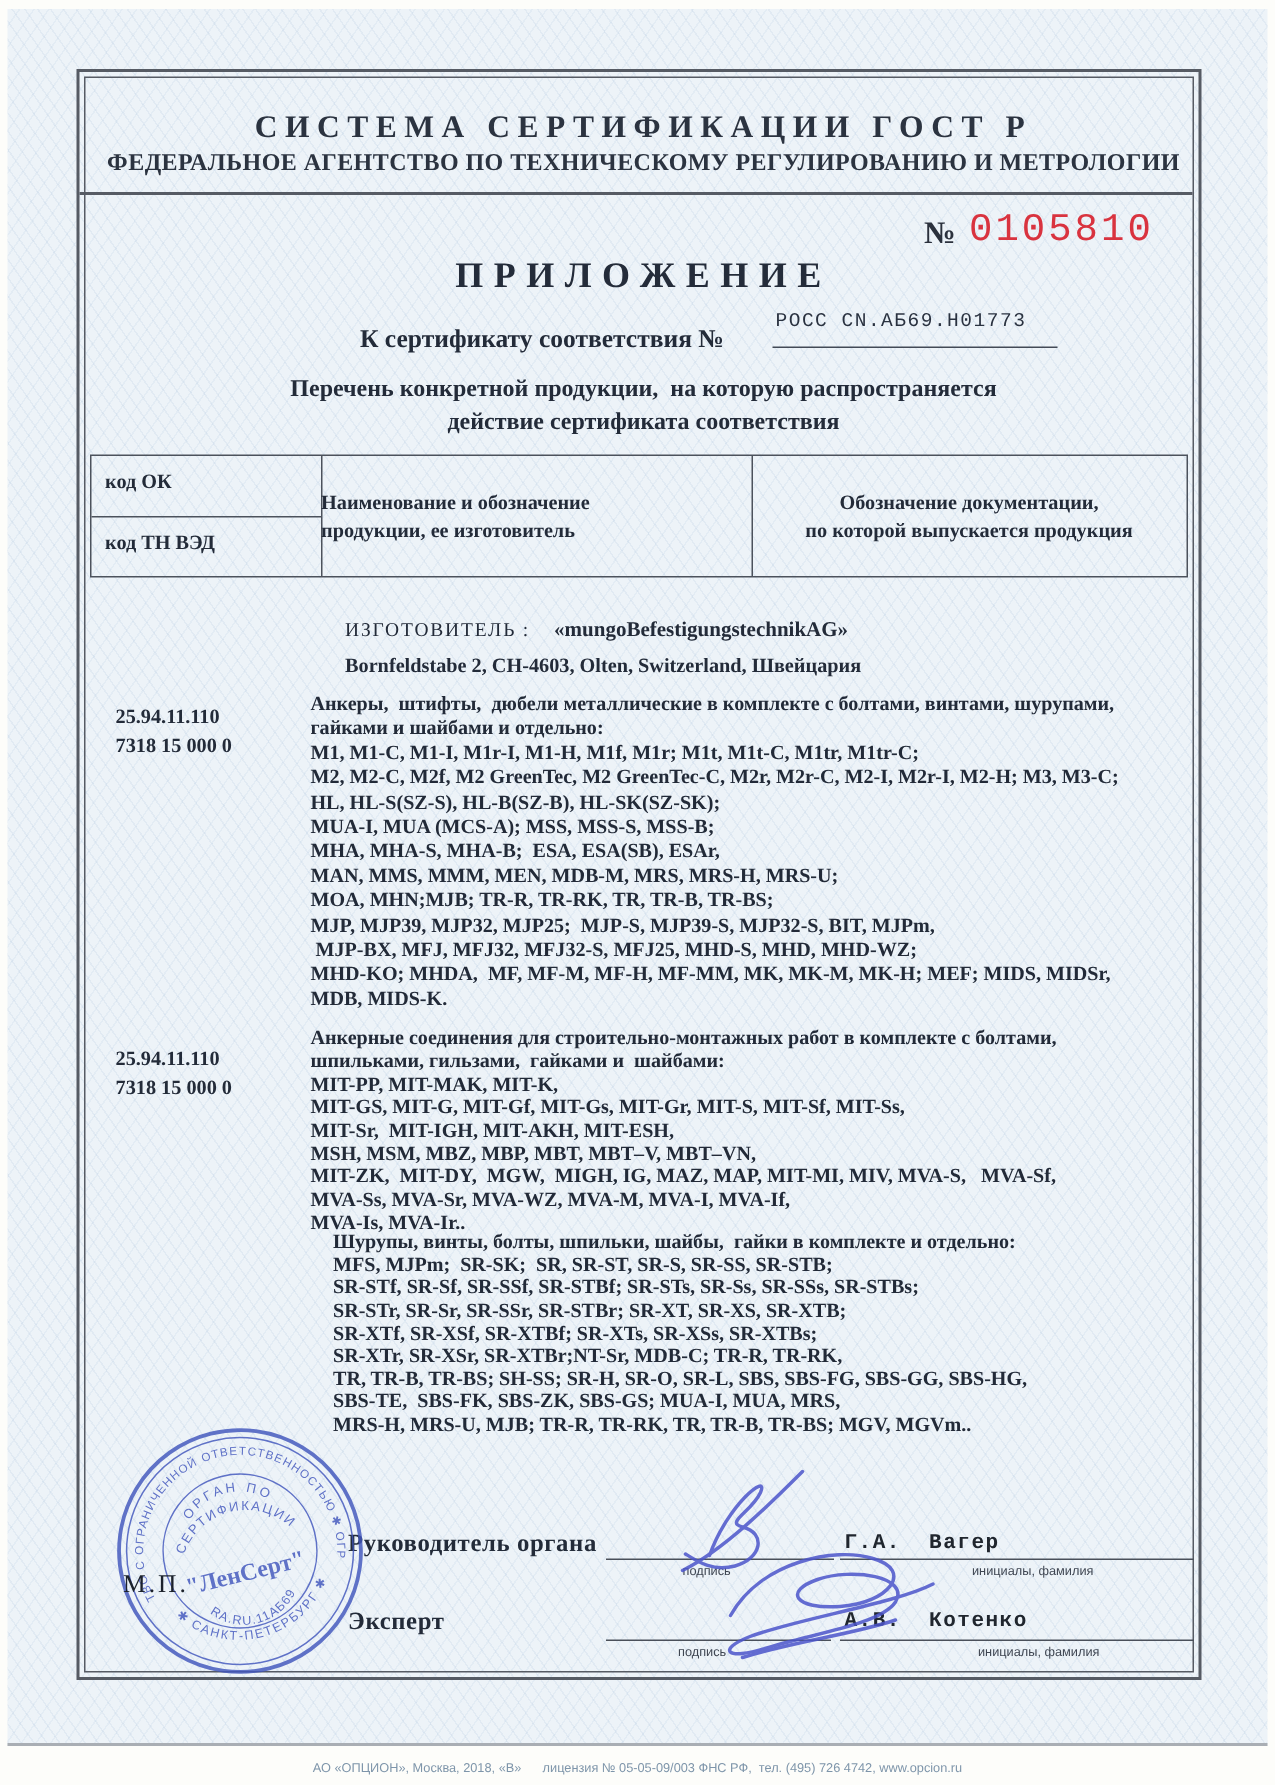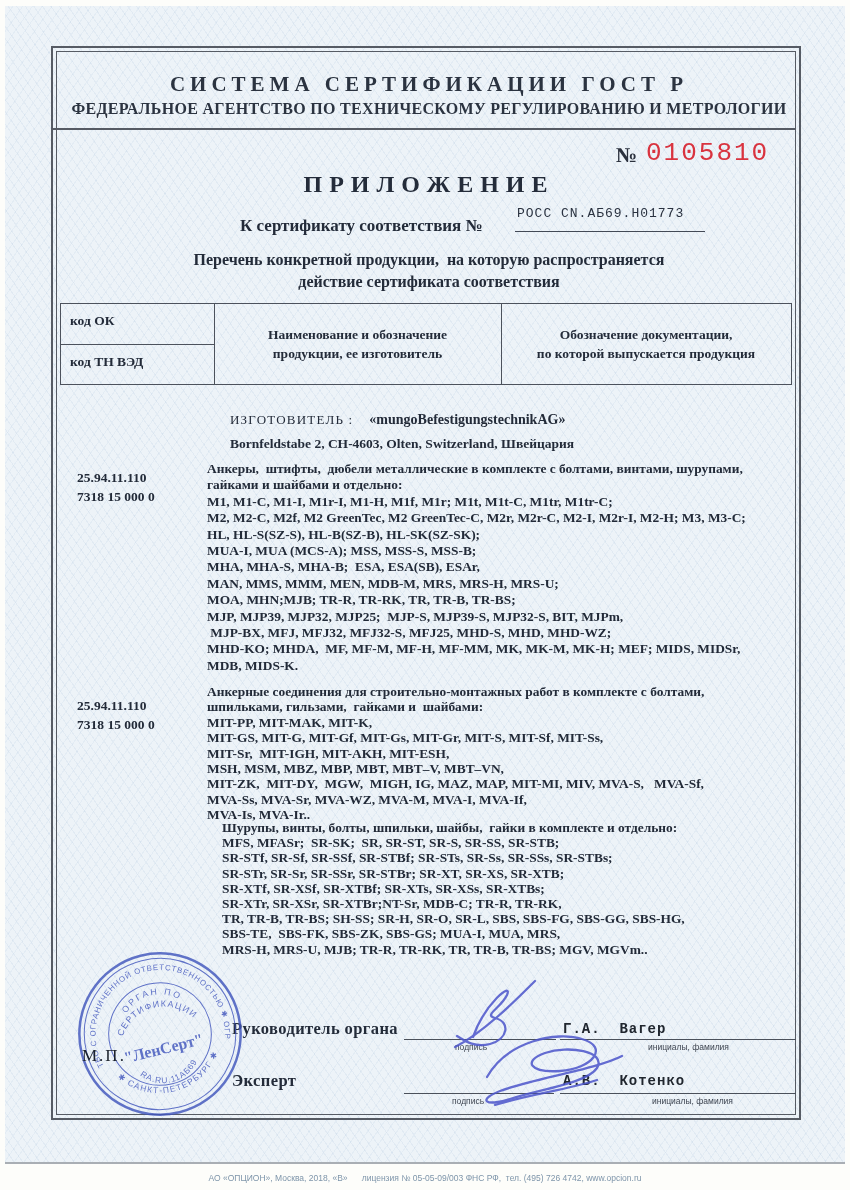--- a/index.html
+++ b/index.html
@@ -26,21 +26,21 @@
                letter-spacing:1px;color:#2a3240;white-space:pre;}
   .cert-underline{left:515px;top:231px;width:190px;height:1px;background:#434a56;}
   .purpose1{top:251px;font-size:16px;font-weight:bold;white-space:pre;}
   .purpose2{top:273px;font-size:16px;font-weight:bold;}
   .tbl{left:60px;top:303px;width:730px;height:80px;border:1.3px solid #4c525c;}
   .tbl .v1{position:absolute;left:153px;top:0;width:1px;height:100%;background:#4c525c;}
   .tbl .v2{position:absolute;left:440px;top:0;width:1px;height:100%;background:#4c525c;}
   .tbl .h1{position:absolute;left:0;top:40px;width:153px;height:1px;background:#4c525c;}
   .tbl .c-ok{position:absolute;left:9px;top:9px;font-size:13.5px;font-weight:bold;}
   .tbl .c-tn{position:absolute;left:9px;top:50px;font-size:13.5px;font-weight:bold;}
-  .tbl .c-mid{position:absolute;left:153px;top:21px;width:287px;text-align:center;
+  .tbl .c-mid{position:absolute;left:153px;top:21px;width:287px;
               font-size:13.5px;font-weight:bold;line-height:19px;}
   .tbl .c-doc{position:absolute;left:440px;top:21px;width:290px;text-align:center;
               font-size:13.5px;font-weight:bold;line-height:19px;}
   .mfr1{left:230px;top:412px;font-size:13px;}
   .mfr1 .lbl{letter-spacing:1.2px;}
   .mfr1 .nm{font-weight:bold;font-size:14px;margin-left:16px;}
   .mfr2{left:230px;top:436px;font-size:13.5px;font-weight:bold;}
   .codes{left:77px;font-size:13.5px;font-weight:bold;line-height:19px;white-space:pre;}
   .codes1{top:468px;} .codes2{top:696px;}
   .plist{left:207px;font-size:13.4px;font-weight:bold;color:#222a38;}
@@ -130,21 +130,21 @@
       <div class="line">MIT-GS, MIT-G, MIT-Gf, MIT-Gs, MIT-Gr, MIT-S, MIT-Sf, MIT-Ss,</div>
       <div class="line">MIT-Sr,  MIT-IGH, MIT-AKH, MIT-ESH,</div>
       <div class="line">MSH, MSM, MBZ, MBP, MBT, MBT–V, MBT–VN,</div>
       <div class="line">MIT-ZK,  MIT-DY,  MGW,  MIGH, IG, MAZ, MAP, MIT-MI, MIV, MVA-S,   MVA-Sf,</div>
       <div class="line">MVA-Ss, MVA-Sr, MVA-WZ, MVA-M, MVA-I, MVA-If,</div>
       <div class="line">MVA-Is, MVA-Ir..</div>
     </div>
 
   <div class="abs plist plist3">
       <div class="line">Шурупы, винты, болты, шпильки, шайбы,  гайки в комплекте и отдельно:</div>
-      <div class="line">MFS, MFASr;  SR-SK;  SR, SR-ST, SR-S, SR-SS, SR-STB;</div>
+      <div class="line">MFS, MJPm;  SR-SK;  SR, SR-ST, SR-S, SR-SS, SR-STB;</div>
       <div class="line">SR-STf, SR-Sf, SR-SSf, SR-STBf; SR-STs, SR-Ss, SR-SSs, SR-STBs;</div>
       <div class="line">SR-STr, SR-Sr, SR-SSr, SR-STBr; SR-XT, SR-XS, SR-XTB;</div>
       <div class="line">SR-XTf, SR-XSf, SR-XTBf; SR-XTs, SR-XSs, SR-XTBs;</div>
       <div class="line">SR-XTr, SR-XSr, SR-XTBr;NT-Sr, MDB-C; TR-R, TR-RK,</div>
       <div class="line">TR, TR-B, TR-BS; SH-SS; SR-H, SR-O, SR-L, SBS, SBS-FG, SBS-GG, SBS-HG,</div>
       <div class="line">SBS-TE,  SBS-FK, SBS-ZK, SBS-GS; MUA-I, MUA, MRS,</div>
       <div class="line">MRS-H, MRS-U, MJB; TR-R, TR-RK, TR, TR-B, TR-BS; MGV, MGVm..</div>
     </div>
 
   <svg class="abs stamp" viewBox="0 0 200 200">

